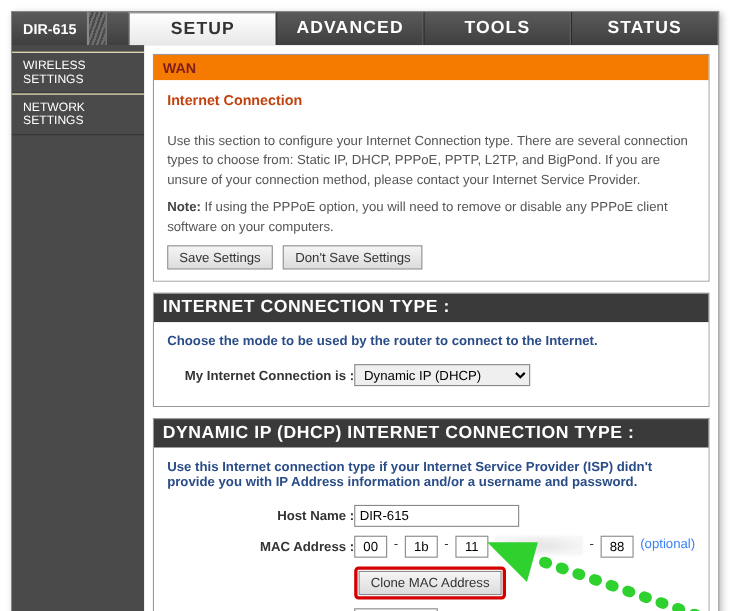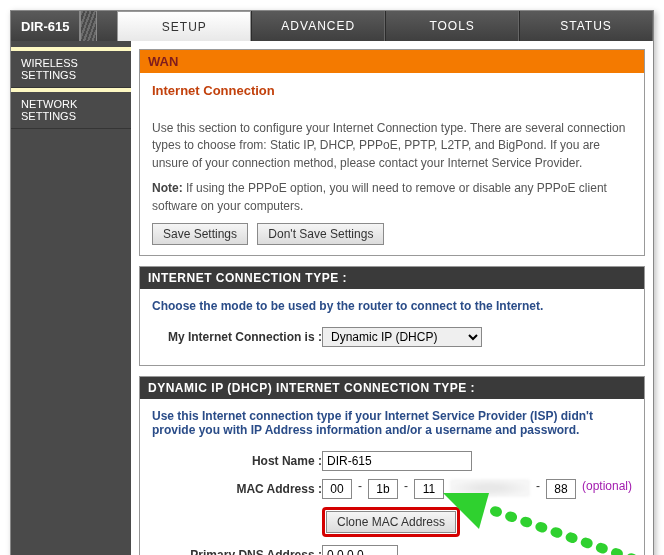--- a/index.html
+++ b/index.html
@@ -41,22 +41,22 @@
     border-right:1px solid #888;
     background: repeating-linear-gradient(110deg,#6d6d6d 0 2px,#4a4a4a 2px 4px);
   }
   .spacer-sm { width:20px; }
   .tab {
     flex:1;
     display:flex;
     align-items:center;
     justify-content:center;
     color:#fff;
-    font-weight:normal;
-    font-size:12px;
+    font-weight:bold;
+    font-size:16px;
     letter-spacing:1px;
     border-left:1px solid #2b2b2b;
     border-right:1px solid #666;
     background: linear-gradient(#5a5a5a,#3f3f3f);
     cursor:pointer;
   }
   .tab.active {
     background: linear-gradient(#ffffff,#e8e8e8);
     color:#333;
     border:1px solid #999;
@@ -69,21 +69,21 @@
   .sidebar {
     width:134px;
     background:#4a4a4a;
     padding-top:6px;
   }
   .side-item {
     display:block;
     padding:6px 10px;
     color:#fff;
     font-size:11px;
-    border-top:4px solid #fef9c3;
+    border-top:1px solid #fef9c3;
     border-bottom:1px solid #353535;
     cursor:pointer;
   }
   .side-item.active {
     background: linear-gradient(#f6f6f6,#e4e4e4);
     color:#333;
     border:1px solid #aaa;
   }
   .main {
     flex:1;
@@ -98,21 +98,21 @@
     color:#7f1d1d;
     font-weight:bold;
     padding:4px 8px;
     font-size:13px;
   }
   .panel-head-dark {
     background:#3a3a3a;
     color:#fff;
     font-weight:bold;
     padding:4px 8px;
-    font-size:12px;
+    font-size:16px;
     letter-spacing:0.5px;
   }
   .panel-body { padding:10px 12px; background:#fff; }
   .panel-subtitle { font-weight:bold; color:#c2410c; font-size:13px; margin-bottom:22px; }
   .desc { color:#555; line-height:1.45; margin-bottom:8px; }
   .desc b { color:#444; }
 
   .btn {
     display:inline-block;
     background: linear-gradient(#f5f5f5,#dcdcdc);
@@ -133,21 +133,21 @@
     padding:2px 4px;
     font-size:12px;
     height:20px;
   }
   .mac-seg { width:30px; text-align:center; }
   .long { width:150px; }
   .sel {
     border:1px solid #888; padding:1px 4px; font-size:12px; height:20px; width:160px;
     background:#efefef;
   }
-  .optional { color:#a21caf; }
+  .optional { color:#3b82f6; }
 
   .clone-wrap { display:inline-block; border:3px solid #d40000; border-radius:4px; padding:1px; }
   .clone-wrap .btn { margin:0; }
 
   
   .arrow {
     position:absolute;
     right:10px;
     top:448px;
     width:210px;

